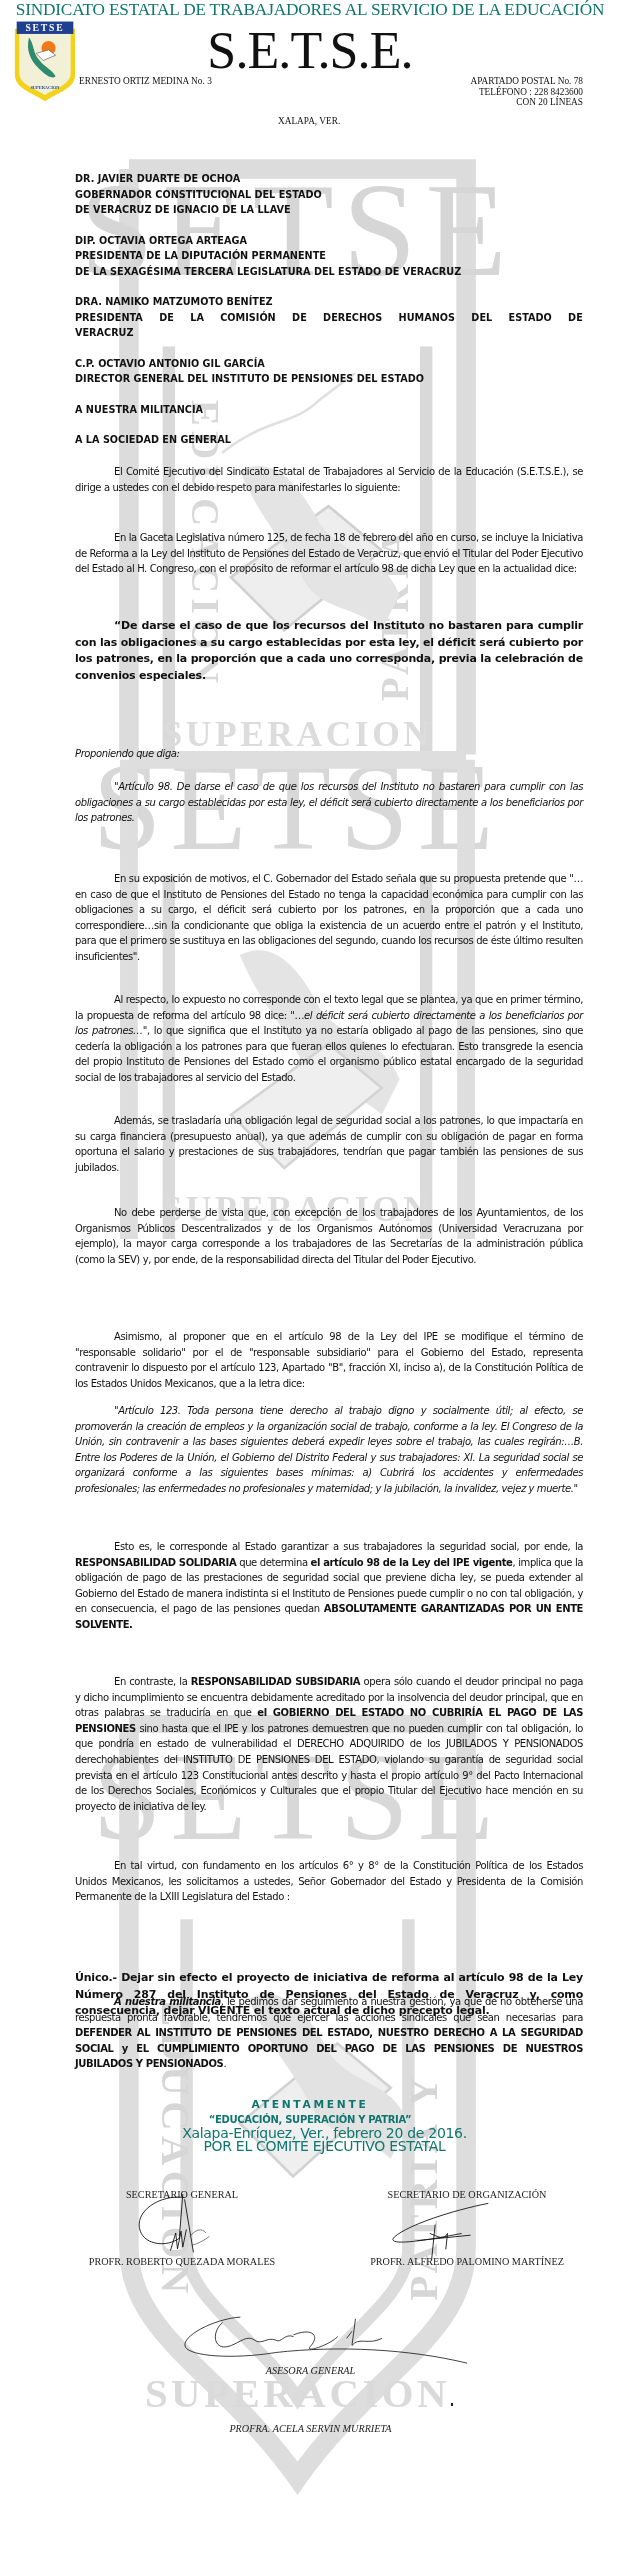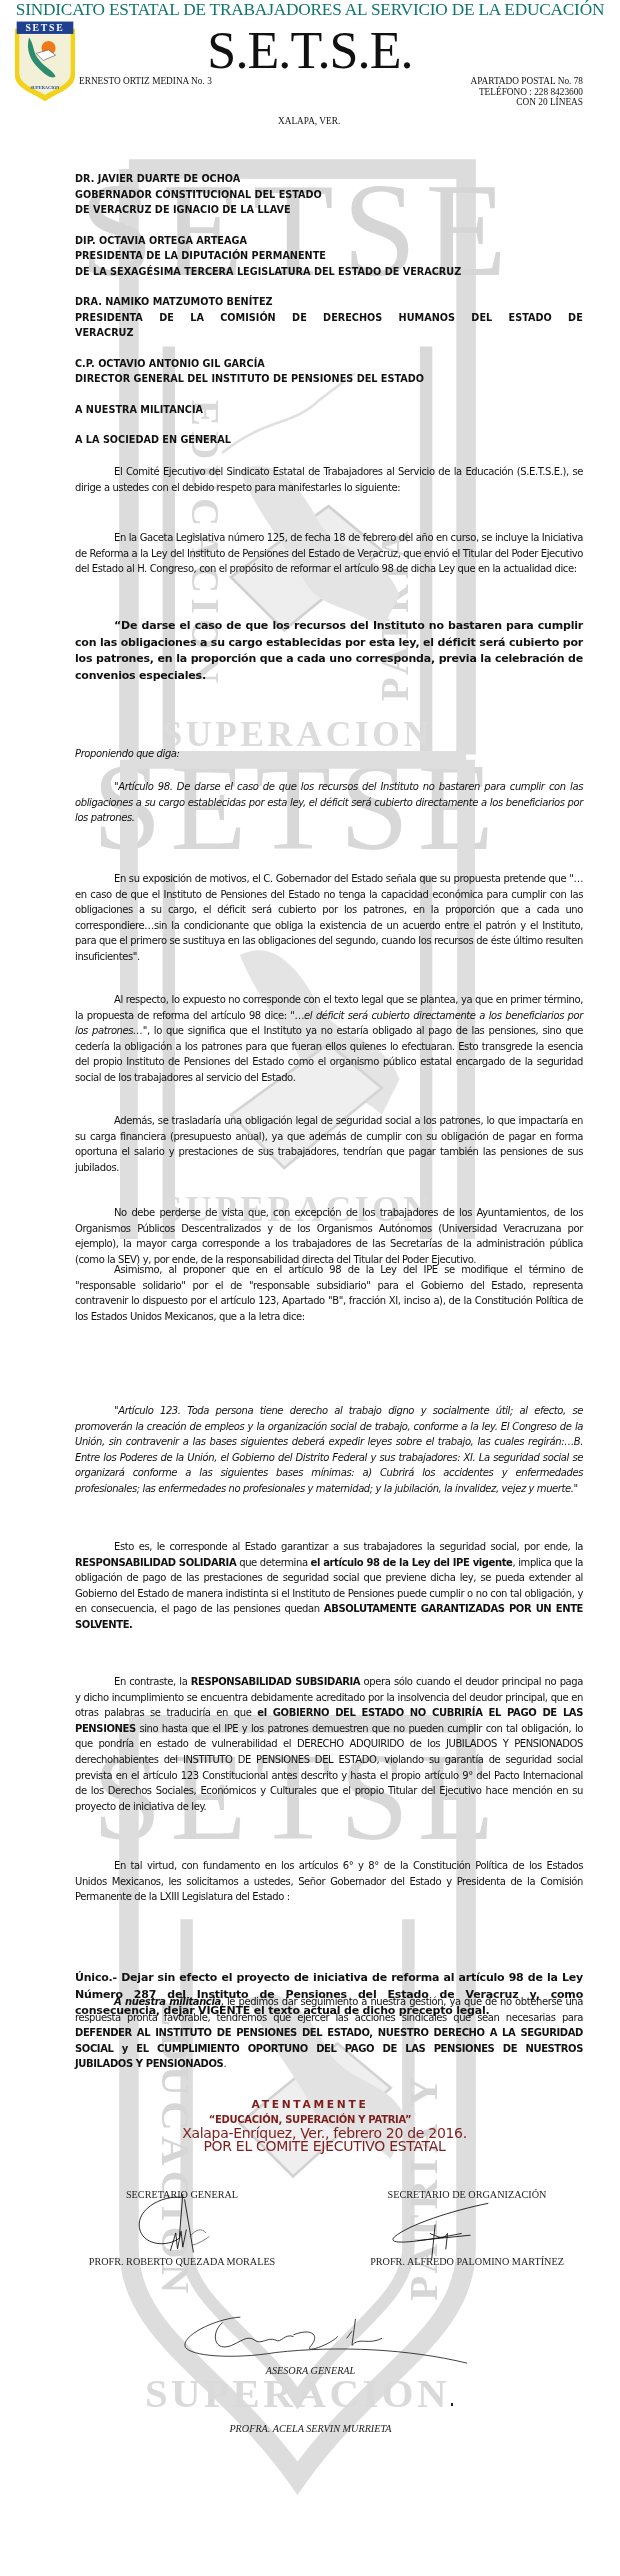--- a/index.html
+++ b/index.html
@@ -33,21 +33,21 @@
     .addressees .jl { text-align: justify; text-align-last: justify; width: 577px; }
 
     .p { text-align: justify; margin: 0; }
     .ind { text-indent: 39px; }
     .i { font-style: italic; }
     .sec { position: absolute; left: 75px; width: 508px; font-family: "DejaVu Sans", sans-serif; font-size: 10px; line-height: 15.6px; color: #111; }
     .sec .p { letter-spacing: -0.4px; word-spacing: 0px; }
     .quoteb { font-size: 11px; line-height: 16.5px; font-weight: bold; letter-spacing: -0.2px !important; }
 
     
-    .closing { position: absolute; left: 0; width: 620px; text-align: center; font-family: "DejaVu Sans", sans-serif; color: #7f1d1d; }
+    .closing { position: absolute; left: 0; width: 620px; text-align: center; font-family: "DejaVu Sans", sans-serif; color: #0f766e; }
     .att { font-weight: bold; letter-spacing: 2.7px; font-size: 10.7px; line-height: 15px; }
     .motto { font-weight: bold; font-size: 10px; line-height: 15px; letter-spacing: -0.3px; }
     .place, .por { font-size: 14px; line-height: 13.3px; letter-spacing: -0.3px; padding-left: 29px; }
 
     .sig { position: absolute; font-family: "Liberation Serif", serif; font-size: 10.2px; line-height: 11.5px; color: #222; text-align: center; }
     .sig-img { position: absolute; }
     .mark { position: absolute; left: 451px; top: 2403px; width: 1.8px; height: 2.7px; background: #222; }
   </style>
 </head>
 <body>
@@ -171,21 +171,21 @@
     </div>
 
     <div class="sec" style="top:1113px;">
       <p class="p ind">Además, se trasladaría una obligación legal de seguridad social a los patrones, lo que impactaría en su carga financiera (presupuesto anual), ya que además de cumplir con su obligación de pagar en forma oportuna el salario y prestaciones de sus trabajadores, tendrían que pagar también las pensiones de sus jubilados.</p>
     </div>
 
     <div class="sec" style="top:1205px;">
       <p class="p ind">No debe perderse de vista que, con excepción de los trabajadores de los Ayuntamientos, de los Organismos Públicos Descentralizados y de los Organismos Autónomos (Universidad Veracruzana por ejemplo), la mayor carga corresponde a los trabajadores de las Secretarías de la administración pública (como la SEV) y, por ende, de la responsabilidad directa del Titular del Poder Ejecutivo.</p>
     </div>
 
-    <div class="sec" style="top:1262px;">
+    <div class="sec" style="top:1329px;">
       <p class="p ind">Asimismo, al proponer que en el artículo 98 de la Ley del IPE se modifique el término de "responsable solidario" por el de "responsable subsidiario" para el Gobierno del Estado, representa contravenir lo dispuesto por el artículo 123, Apartado "B", fracción XI, inciso a), de la Constitución Política de los Estados Unidos Mexicanos, que a la letra dice:</p>
     </div>
 
     <div class="sec" style="top:1403px;">
       <p class="p ind i">"Artículo 123. Toda persona tiene derecho al trabajo digno y socialmente útil; al efecto, se promoverán la creación de empleos y la organización social de trabajo, conforme a la ley. El Congreso de la Unión, sin contravenir a las bases siguientes deberá expedir leyes sobre el trabajo, las cuales regirán:…B. Entre los Poderes de la Unión, el Gobierno del Distrito Federal y sus trabajadores: XI. La seguridad social se organizará conforme a las siguientes bases mínimas: a) Cubrirá los accidentes y enfermedades profesionales; las enfermedades no profesionales y maternidad; y la jubilación, la invalidez, vejez y muerte."</p>
     </div>
 
     <div class="sec" style="top:1539px;">
       <p class="p ind">
         <span>Esto es, le corresponde al Estado garantizar a sus trabajadores la seguridad social, por ende, la </span><b>RESPONSABILIDAD SOLIDARIA</b><span> que determina </span><b>el artículo 98 de la Ley del IPE vigente</b><span>, implica que la obligación de pago de las prestaciones de seguridad social que previene dicha ley, se pueda extender al Gobierno del Estado de manera indistinta si el Instituto de Pensiones puede cumplir o no con tal obligación, y en consecuencia, el pago de las pensiones quedan </span><b>ABSOLUTAMENTE GARANTIZADAS POR UN ENTE SOLVENTE.</b>

